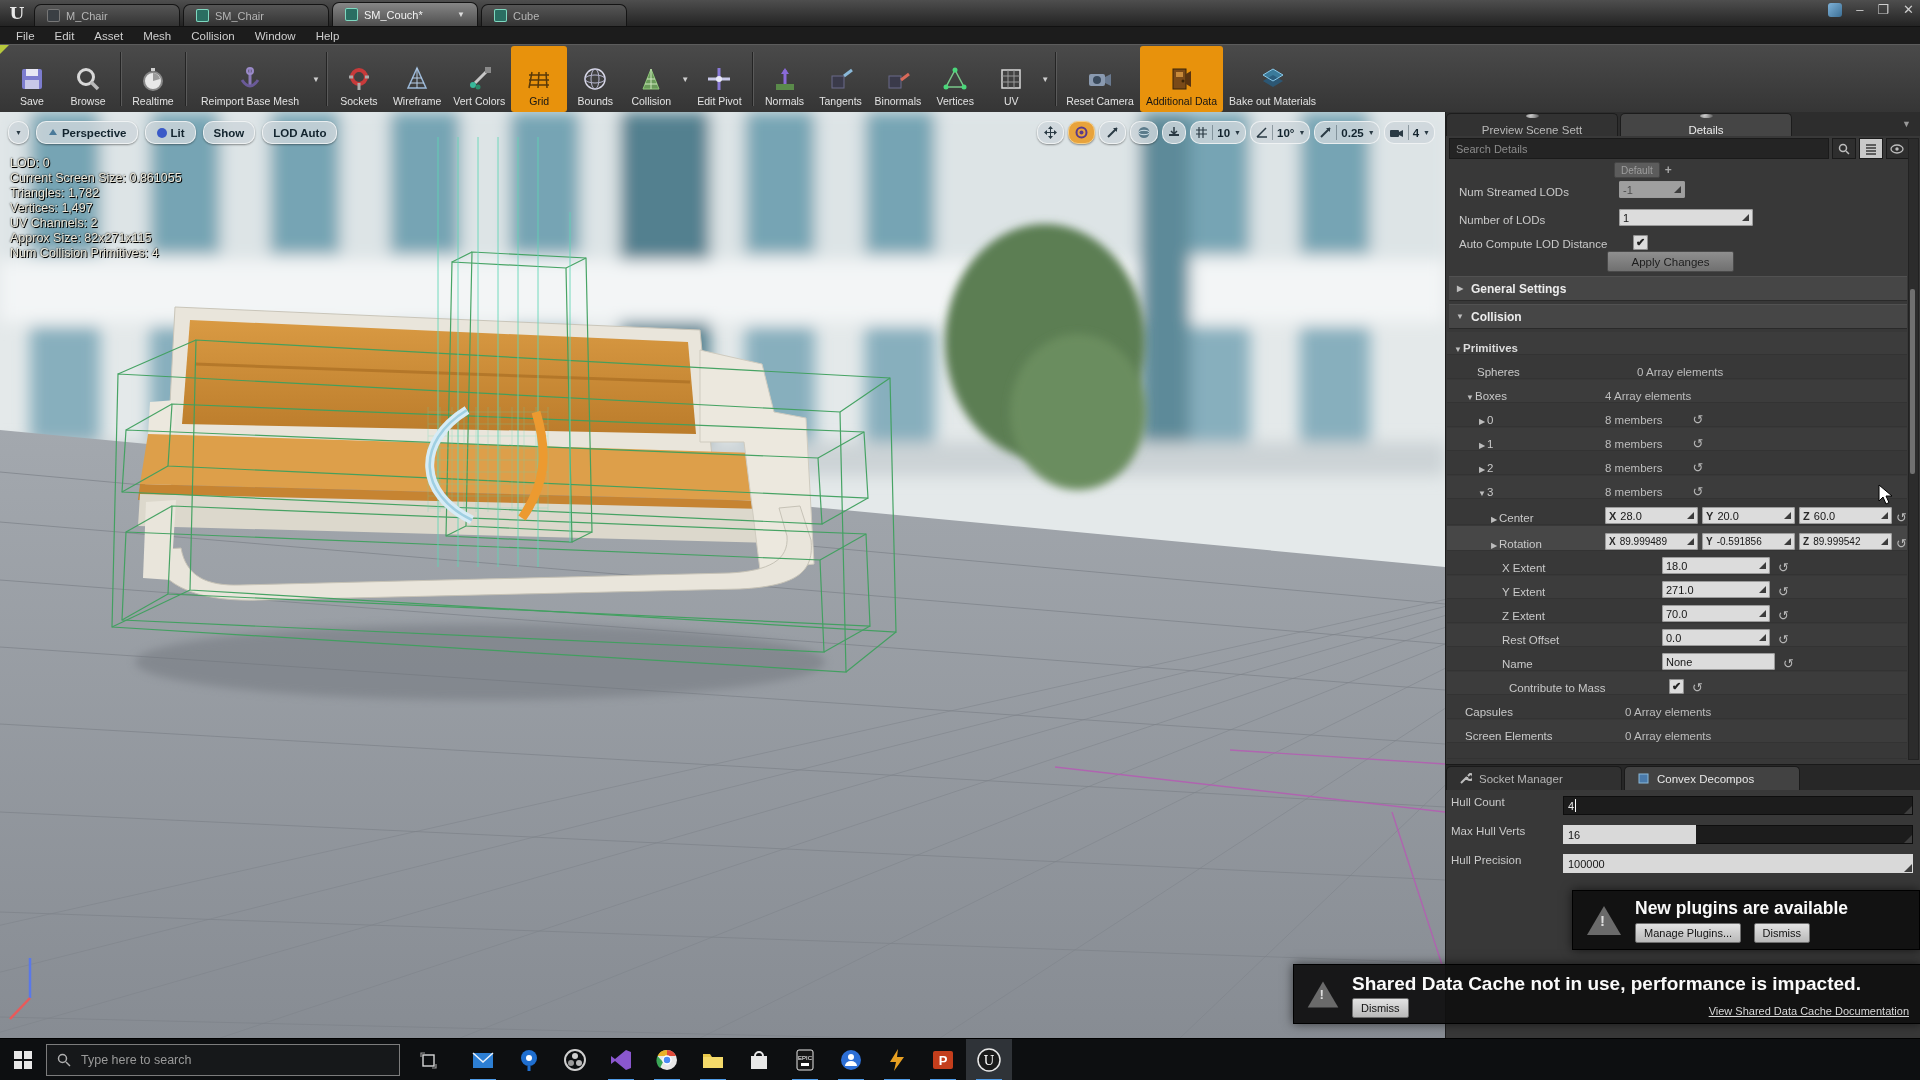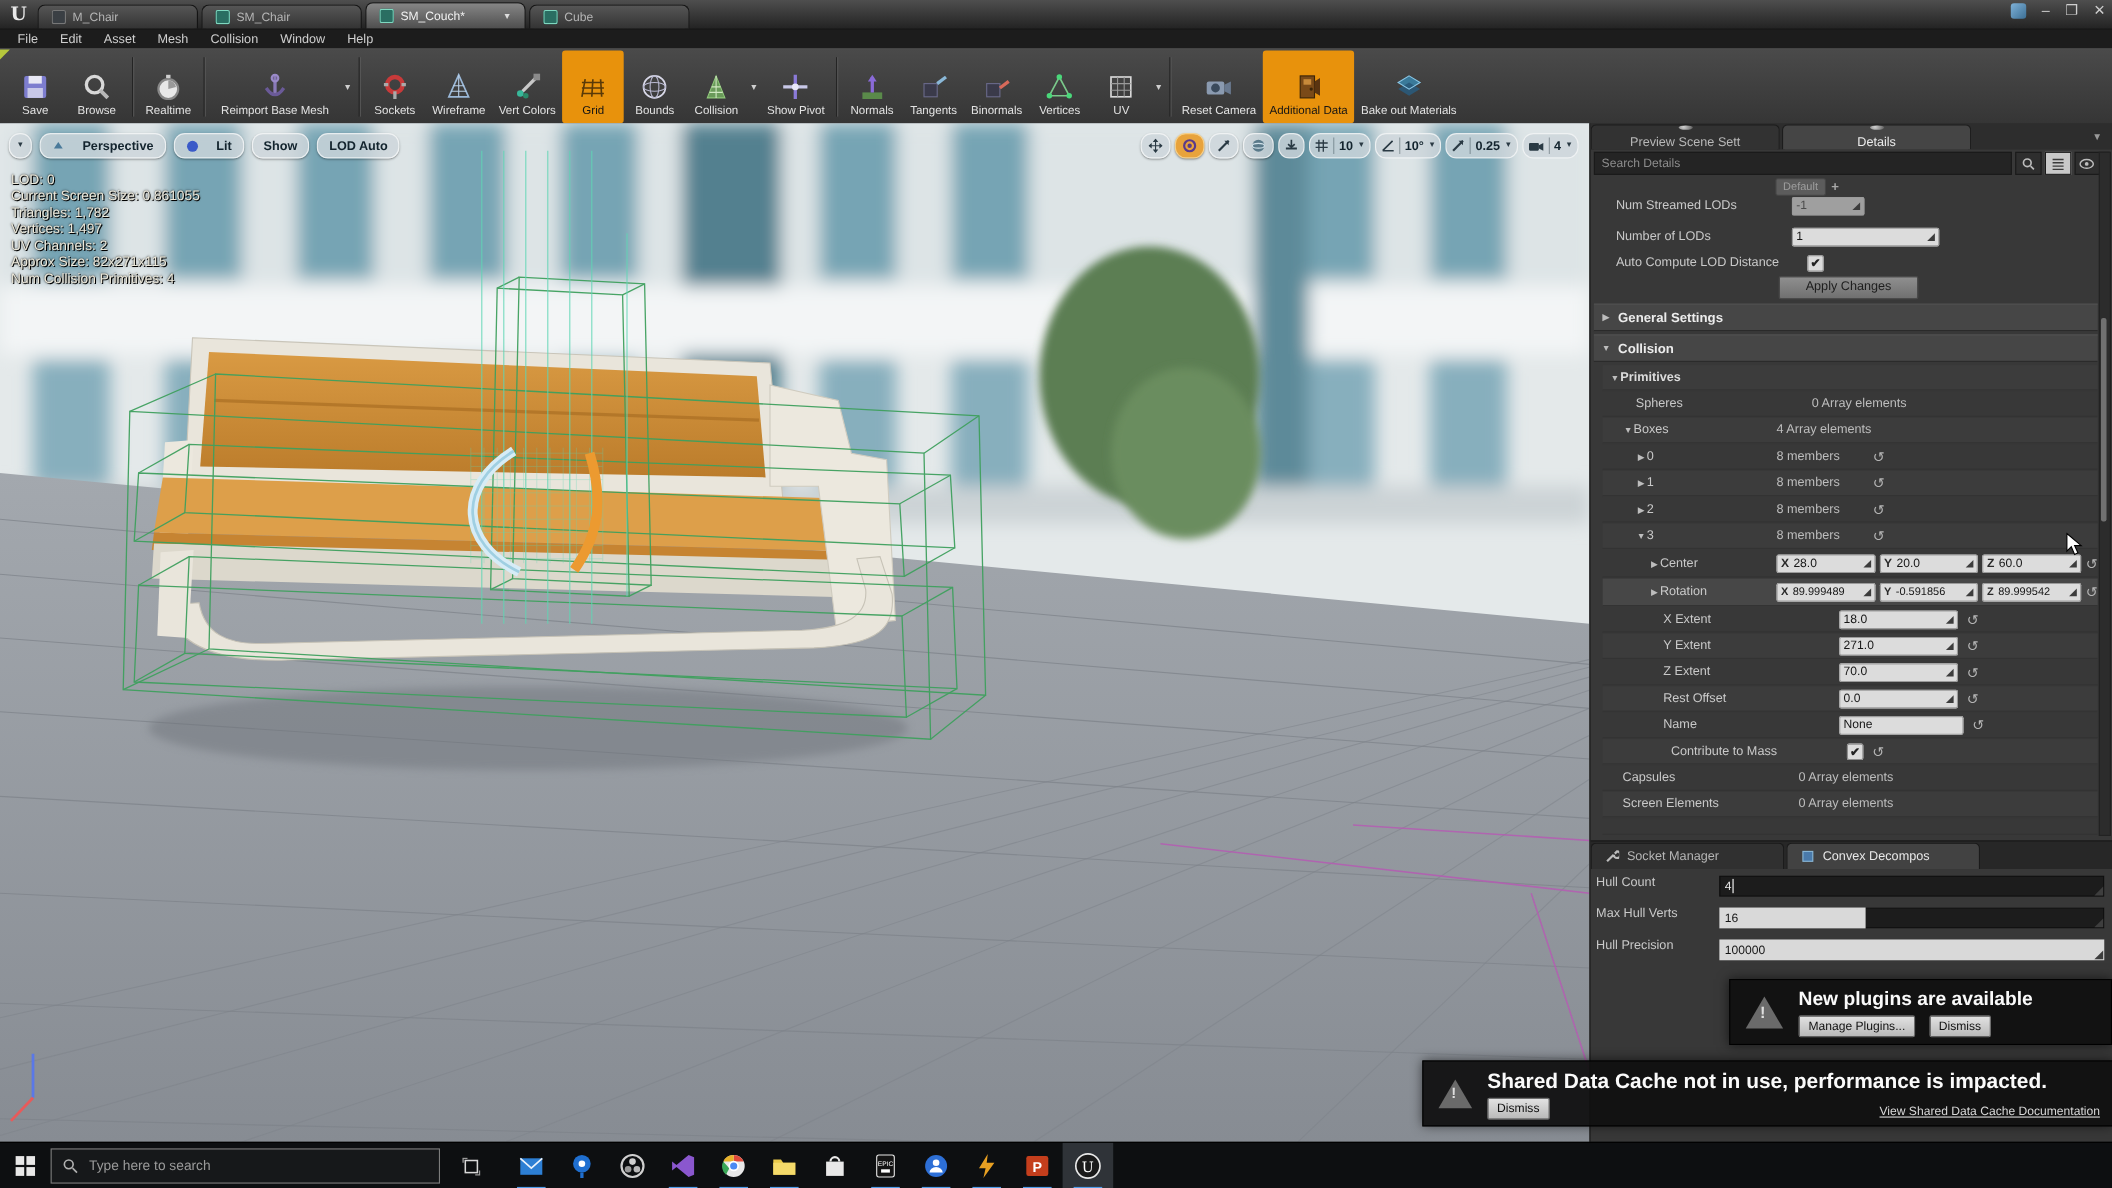--- a/index.html
+++ b/index.html
@@ -37,21 +37,21 @@
   .tb-btn svg{display:block;}
   .tb-sep{width:1px;height:54px;background:#242424;box-shadow:1px 0 0 #5a5a5a;margin:0 4px;flex:none;}
   .tb-caret{font-size:8px;color:#cfcfcf;margin:0 2px;align-self:center;}
   .corner-flag{position:absolute;top:45px;left:0;width:0;height:0;border-top:9px solid #b6c83c;border-right:9px solid transparent;}
 
   
   .viewport{position:absolute;top:112px;left:0;width:1445px;height:926px;overflow:hidden;background:#9aa0a6;}
   .vp-stats{position:absolute;left:10px;top:44px;font-size:12.5px;line-height:15px;color:#ece8da;
             text-shadow:1px 1px 0 #000,0 0 2px #000;}
   .vp-btn{background:rgba(205,214,219,.82);border:1px solid rgba(255,255,255,.65);border-radius:10px;
-          color:#13242e;font-weight:bold;font-size:11.5px;display:flex;align-items:center;gap:16px;
+          color:#13242e;font-weight:bold;font-size:11.5px;display:flex;align-items:center;gap:3px;
           padding:2px 10px;height:17px;box-shadow:0 1px 2px rgba(0,0,0,.4);justify-content:center;}
   .vp-left{position:absolute;top:9px;left:8px;display:flex;gap:7px;align-items:center;}
   .vp-right{position:absolute;top:9px;right:10px;display:flex;gap:4px;align-items:center;}
   .vp-btn.tool{padding:2px 6px;font-weight:normal;}
   .vp-btn.orange{background:#e8a33c;border-color:#f6d08a;}
   .vp-group{display:flex;align-items:center;background:rgba(205,214,219,.82);border:1px solid rgba(255,255,255,.65);
             border-radius:10px;height:21px;padding:0 4px;gap:4px;color:#13242e;font-size:11.5px;font-weight:bold;}
   .vp-group .gsep{width:1px;height:15px;background:rgba(20,40,50,.35);}
   .vp-caret{font-size:7px;color:#2a3a44;}
   .scene{position:absolute;inset:0;}
@@ -65,21 +65,21 @@
   .ptab-ico{width:13px;height:13px;border-radius:50%;background:radial-gradient(circle at 35% 30%,#cfcfcf,#5a5a5a);}
   .ptabs .pt-caret{margin-left:auto;margin-right:10px;color:#9a9a9a;font-size:9px;align-self:center;}
 
   .searchrow{position:absolute;top:26px;left:3px;right:3px;height:21px;display:flex;gap:3px;align-items:center;}
   .search-input{flex:1;height:19px;background:#242424;border:1px solid #1a1a1a;color:#bdbdbd;font-size:11px;
                 padding:0 6px;font-family:"Liberation Sans",sans-serif;}
   .search-input::placeholder{color:#8c8c8c;}
   .sq-btn{width:22px;height:19px;display:flex;align-items:center;justify-content:center;background:#2e2e2e;border:1px solid #1a1a1a;}
   .sq-btn.lit{background:#c9c9c9;}
 
-  .prow{position:absolute;left:11px;right:14px;height:22px;display:flex;align-items:center;font-size:11.5px;color:#c9c9c9;
+  .prow{position:absolute;left:1px;right:14px;height:22px;display:flex;align-items:flex-end;font-size:11.5px;color:#c9c9c9;
         background:#3c3c3c;border-bottom:1px solid #333;}
   .prow.alt{background:#383838;}
   .prow.hl{background:#474747;}
   .pcat{position:absolute;left:3px;right:14px;height:23px;display:flex;align-items:center;gap:6px;padding-left:6px;
         background:#464646;border-bottom:1px solid #2a2a2a;border-top:1px solid #515151;color:#ececec;font-weight:bold;font-size:12px;}
   .arr{font-size:8px;color:#bdbdbd;width:10px;flex:none;text-align:center;}
   .plabel{flex:none;color:#c9c9c9;}
   .pl-160{width:160px;}
   .pval{color:#bdbdbd;}
   .spinfield{height:17px;background:#dcdcdc;box-shadow:inset 0 0 0 1px #9b9b9b;border-radius:2px;display:flex;
@@ -264,21 +264,21 @@
         </svg>
       <span>Collision</span>
     </div>
     <span class="tb-caret">▼</span>
     <div class="tb-btn">
       <svg width="26" height="26">
           <line x1="13" y1="2" x2="13" y2="24" stroke="#8a7ad8" stroke-width="3"></line>
           <line x1="2" y1="13" x2="24" y2="13" stroke="#c8c8e8" stroke-width="3"></line>
           <circle cx="13" cy="13" r="3" fill="#e8e8f8"></circle>
         </svg>
-      <span>Show Pivot</span>
+      <span>Edit Pivot</span>
     </div>
     <div class="tb-sep"></div>
     <div class="tb-btn">
       <svg width="26" height="26">
           <rect x="4" y="18" width="18" height="6" fill="#5a8a4a"></rect>
           <line x1="13" y1="18" x2="13" y2="4" stroke="#8a6ad8" stroke-width="3"></line>
           <path d="M9 8 L13 2 L17 8 Z" fill="#8a6ad8"></path>
         </svg>
       <span>Normals</span>
     </div>

